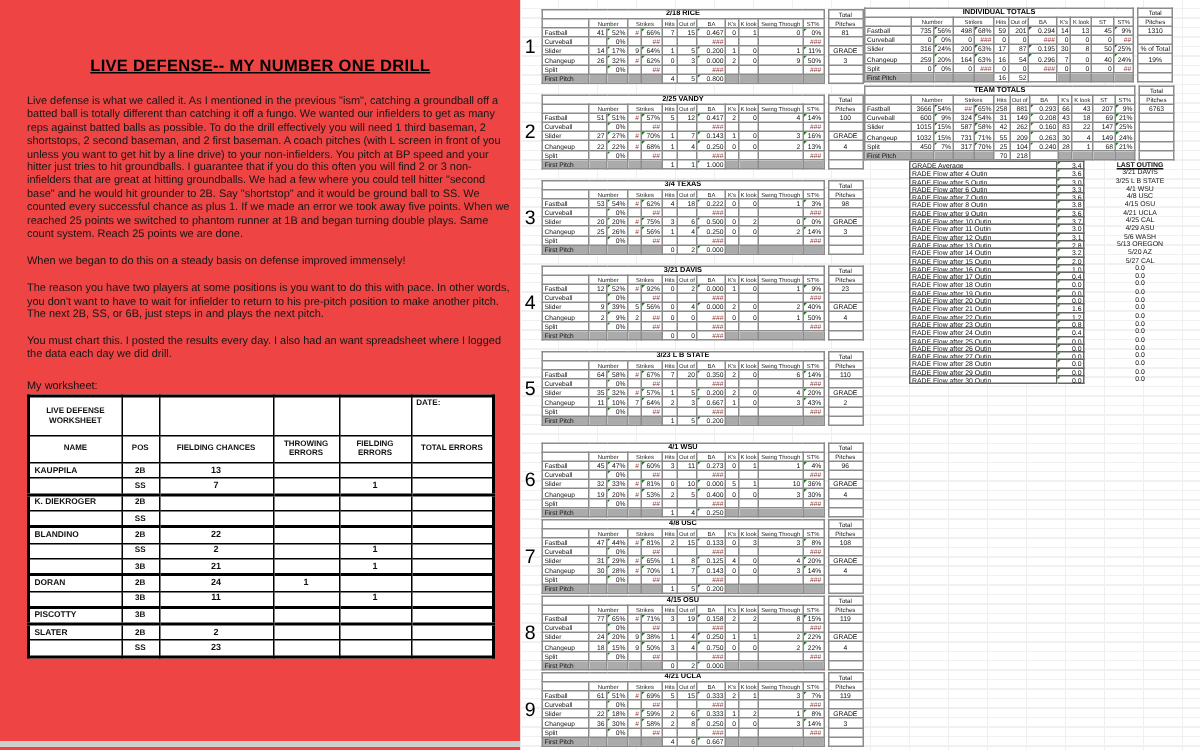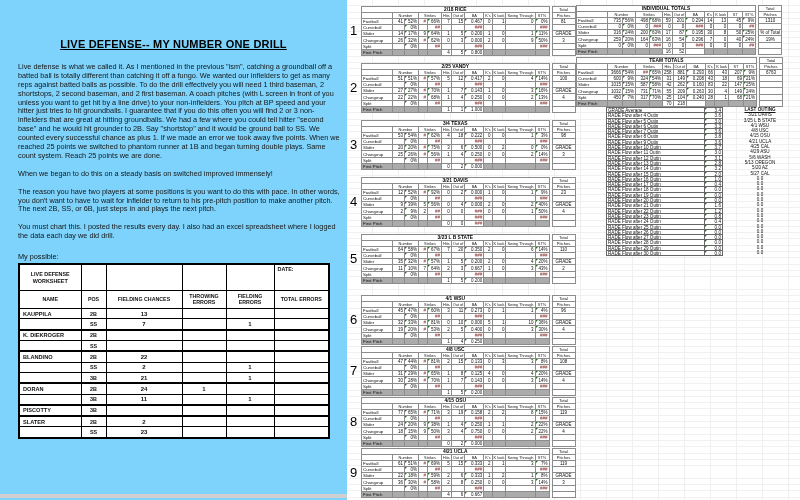--- a/index.html
+++ b/index.html
@@ -1,19 +1,19 @@
 <!DOCTYPE html>
 <html><head>
 <meta charset="utf-8">
 <style>
   html,body{margin:0;padding:0;width:800px;height:500px;background:#fff;
     font-family:"Liberation Sans",sans-serif;color:#111;overflow:hidden}
   .page{position:absolute;inset:0}
   
-  .doc{position:absolute;left:0;top:0;width:347px;height:500px;background:#7dd3fc;border-right:1px solid #ececec}
+  .doc{position:absolute;left:0;top:0;width:347px;height:500px;background:#ef4444;border-right:1px solid #ececec}
   .doc h1{font-size:11px;font-weight:bold;text-align:center;text-decoration:underline;
     margin:38px 8px 13px 8px;letter-spacing:.2px;color:#000}
   #paras p{font-size:7.3px;line-height:1.22;margin:0 7px 9px 18px;color:#161616}
   .wsl{font-size:7.3px;margin:11px 0 2px 18px}
   table.ws{border-collapse:collapse;table-layout:fixed;margin-left:18px;border:2px solid #000;background:#fff}
   .ws td,.ws th{border:1px solid #000;padding:0;overflow:hidden;white-space:nowrap;vertical-align:middle}
   .ws tr.h1 td{height:24px}
   .ws td.wst{font-size:5.4px;font-weight:bold;text-align:center;white-space:normal;line-height:1.25;padding:0 6px}
   .ws td.date{font-size:5.4px;font-weight:bold;vertical-align:top;text-align:left;padding:1px 0 0 3px}
   .ws tr.h2 th{height:17px;font-size:5.3px;font-weight:bold;text-align:center;white-space:normal;line-height:1.1}
@@ -54,25 +54,25 @@
   .gfo.hd{font-weight:bold;text-decoration:underline}
 </style>
 </head>
 <body>
 
 <div class="page">
   <section class="doc">
     <h1>LIVE DEFENSE--  MY NUMBER ONE DRILL</h1>
     <div id="paras">
         <p>Live defense is what we called it.  As I mentioned in the previous "ism", catching a groundball off a batted ball is totally different than catching it off a fungo.  We wanted our infielders to get as many reps against batted balls as possible.  To do the drill effectively you will need 1 third baseman, 2 shortstops, 2 second baseman, and 2 first baseman.  A coach pitches (with L screen in front of you unless you want to get hit by a line drive) to your non-infielders.  You pitch at BP speed and your hitter just tries to hit groundballs.  I guarantee that if you do this often you will find 2 or 3 non-infielders that are great at hitting groundballs.  We had a few where you could tell hitter "second base" and he would hit grounder to 2B.  Say "shortstop" and it would be ground ball to SS.  We counted every successful chance as plus 1.  If we made an error we took away five points.  When we reached 25 points we switched to phantom runner at 1B and began turning double plays.  Same count system.  Reach 25 points we are done.</p>
-        <p>When we began to do this on a steady basis on switched improved immensely!</p>
+        <p>When we began to do this on a steady basis on defense improved immensely!</p>
         <p>The reason you have two players at some positions is you want to do this with pace.  In other words, you don't want to have to wait for infielder to return to his pre-pitch position to make another pitch.  The next 2B, SS, or 6B, just steps in and plays the next pitch.</p>
-        <p>You must chart this.  I posted the results every day.  I also had an excel spreadsheet where I logged the data each day we did drill.</p>
+        <p>You must chart this.  I posted the results every day.  I also had an want spreadsheet where I logged the data each day we did drill.</p>
       </div>
-    <div class="wsl">My possible:</div>
+    <div class="wsl">My worksheet:</div>
     <table class="ws" id="ws">
         <colgroup>
           <col style="width: 62px;">
           <col style="width: 25px;">
           <col style="width: 76px;">
           <col style="width: 44px;">
           <col style="width: 48px;">
           <col style="width: 55px;">
         </colgroup>
         <tbody>

